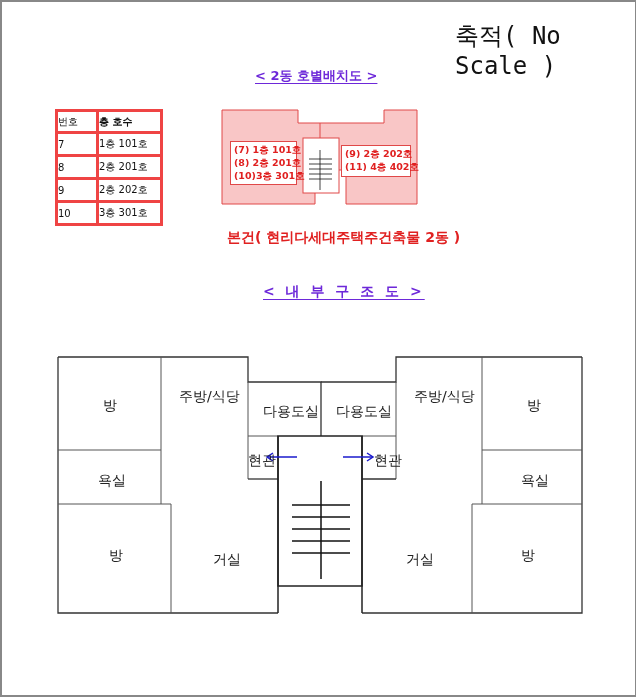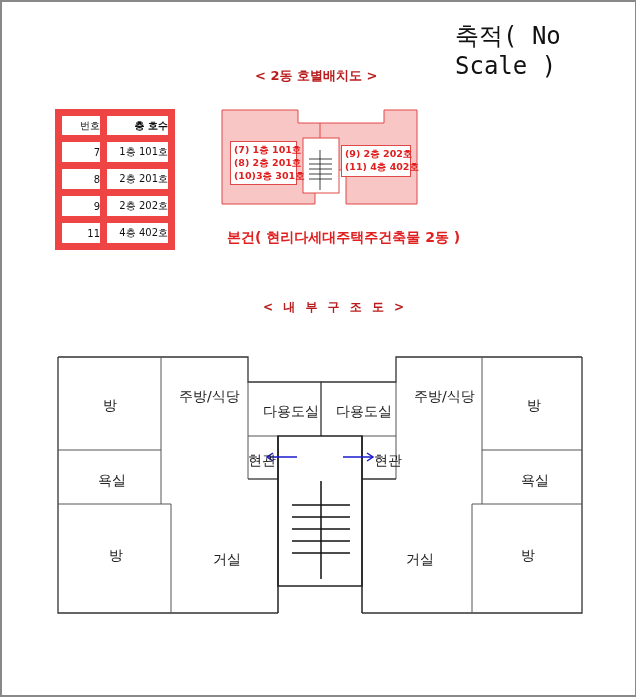--- a/index.html
+++ b/index.html
@@ -1,23 +1,23 @@
 <!DOCTYPE html>
 <html><head>
 <meta charset="utf-8">
 <style>
   html, body { margin:0; padding:0; background:#fff; }
   body { width:639px; height:700px; position:relative; overflow:hidden; font-family:"DejaVu Sans", sans-serif; }
   .frame { position:absolute; left:0; top:0; width:636px; height:697px; border-top:2px solid #888; border-left:2px solid #888; border-bottom:2px solid #888; border-right:1px solid #888; box-sizing:border-box; }
   .scale { position:absolute; left:455px; top:20px; font-size:24px; color:#111; font-family:"DejaVu Sans Mono", monospace; letter-spacing:0px; }
-  .title-blue { position:absolute; color:#b91c1c; font-weight:bold; text-decoration-thickness:1px; text-underline-offset:3px; }
+  .title-blue { position:absolute; color:#6d28d9; font-weight:bold; text-decoration:underline; text-decoration-thickness:1px; text-underline-offset:3px; }
   .t1 { left:255px; top:67px; font-size:13px; }
-  .t2 { left:263px; top:299px; font-size:12px; letter-spacing:3px; }
+  .t2 { left:263px; top:283px; font-size:14px; letter-spacing:3px; }
   table.units { position:absolute; left:55px; top:109px; border-collapse:collapse; font-size:10px; color:#111; }
-  table.units td, table.units th { border:7px solid #ef4444; height:20px; text-align:right; font-weight:normal; padding:0; }
+  table.units td, table.units th { border:3px solid #ef4444; height:20px; text-align:left; font-weight:normal; padding:0; }
   table.units th { height:19px; }
   table.units .c1 { width:38px; }
   table.units .c2 { width:61px;font-weight:bold; }
   .redbox { position:absolute; background:#fff; border:1px solid #e04848; box-sizing:border-box; color:#e02020; font-size:9.5px; font-weight:bold; line-height:13px; padding:1px 3px; white-space:nowrap; }
   .redcap { position:absolute; left:227px; top:229px; color:#e02020; font-size:14px; font-weight:bold; }
   .room { position:absolute; font-size:14px; color:#222; white-space:nowrap; }
 </style>
 </head>
 <body>
 
@@ -39,22 +39,22 @@
       </tr>
   <tr>
         <td>8</td>
         <td>2층  201호</td>
       </tr>
   <tr>
         <td>9</td>
         <td>2층  202호</td>
       </tr>
   <tr>
-        <td>11</td>
-        <td>4층  402호</td>
+        <td>10</td>
+        <td>3층  301호</td>
       </tr>
 </tbody>
   </table>
 
 <div>
   <svg style="position:absolute;left:220px;top:108px" width="200" height="98">
     <path d="M2,2 H78 V15 H164 V2 H197 V96 H126 V62 H95 V96 H2 Z" fill="#f9c6c6" stroke="#e04848" stroke-width="1"></path>
     <line x1="100" y1="15" x2="100" y2="30" stroke="#e04848" stroke-width="1"></line>
     <rect x="83" y="30" width="36" height="55" fill="#fff" stroke="#e04848" stroke-width="1"></rect>
     <line x1="100" y1="42" x2="100" y2="82" stroke="#111" stroke-width="0.8"></line>

